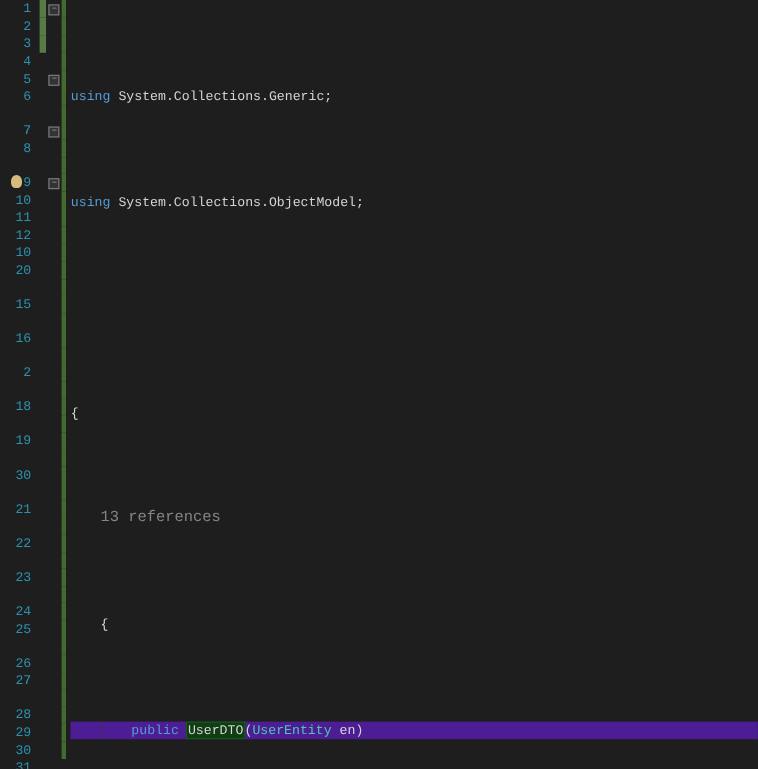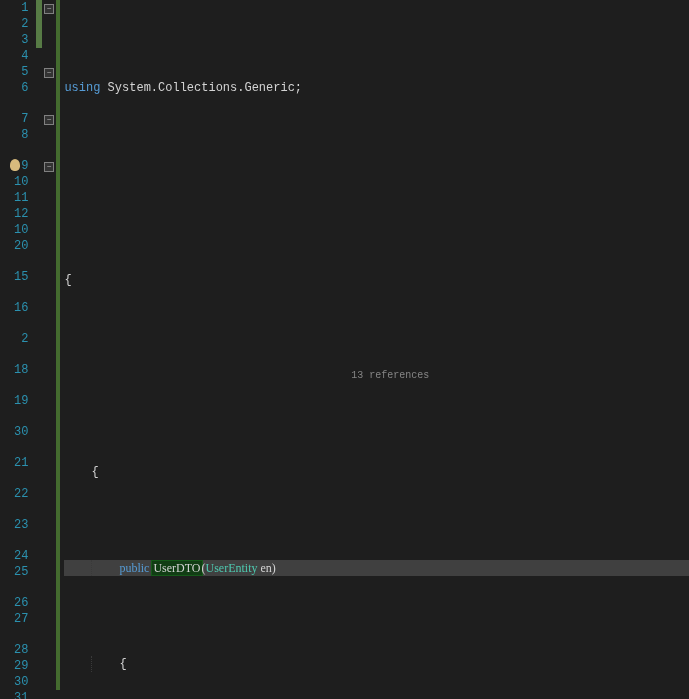--- a/index.html
+++ b/index.html
@@ -11,22 +11,22 @@
   .fold .box{position:absolute;left:2px;top:4px;width:8px;height:8px;border:1px solid #808080;background:#333;font-size:8px;line-height:8px;text-align:center;color:#aaa;}
   .marker{width:6px;}
   .marker .mc{height:16px;}
   .mgreen{background:#577b45;}
   .mline{background:#446b2f;}
   .code{flex:1;padding-left:4px;white-space:pre;}
   .code .row{height:16px;position:relative;margin-top:48px;}
   .kw{color:#569cd6;}
   .cls{color:#4ec9b0;}
   .pln{color:#d4d4d4;}
-  .codelens{color:#858585;font-size:10px;height:15px;line-height:15px;padding-left:0;text-align:center;}
-  .curline{background:#404040;font-family:Liberation Serif, serif;}
+  .codelens{color:#858585;font-size:14px;height:15px;line-height:15px;padding-left:0;}
+  .curline{background:#4c1d95;}
   .hl{background:#113d14;border:1px solid #155a19;padding:0 1px;margin:-1px -1px;}
   .bulb{position:absolute;left:-26px;top:1px;width:10px;height:12px;background:#d7ba7d;border-radius:50% 50% 40% 40%;}
   .ind{display:inline-block;width:27px;height:16px;vertical-align:top;border-left:1px dotted #3a3a3a;}
   .ind0{display:inline-block;width:27px;height:16px;vertical-align:top;}
 </style>
 </head>
 <body>
 
 <div class="editor">
 
@@ -164,20 +164,21 @@
       <div class="mc mline"></div>
     <div class="mc mline" style="height:15px"></div>
       <div class="mc mline"></div>
       <div class="mc mline"></div>
     <div class="mc mline"></div>
       <div class="mc"></div>
   </div>
 
   <div class="code">
     <div class="row"><span class="kw">using</span><span class="pln"> System.Collections.Generic;</span></div>
+    <div class="row"><span class="kw">using</span><span class="pln"> System.Collections.ObjectModel;</span></div>
     <div class="row"></div>
     <div class="row"><span class="pln">{</span></div>
     <div class="row codelens"><span class="ind0"></span><span>13 references</span></div>
     <div class="row"><span class="ind0"></span><span class="pln">{</span></div>
     <div class="row curline"><span class="ind0"></span><span class="ind"></span><span class="kw">public</span> <span class="pln hl">UserDTO</span><span class="pln">(</span><span class="cls">UserEntity</span><span class="pln"> en)</span></div>
     <div class="row"><span class="ind0"></span><span class="ind"></span><span class="pln">{</span></div>
     <div class="row"><span class="ind0"></span><span class="ind"></span><span class="ind"></span></div>
     <div class="row"><span class="ind0"></span><span class="ind"></span><span class="pln">}</span></div>
     
     

